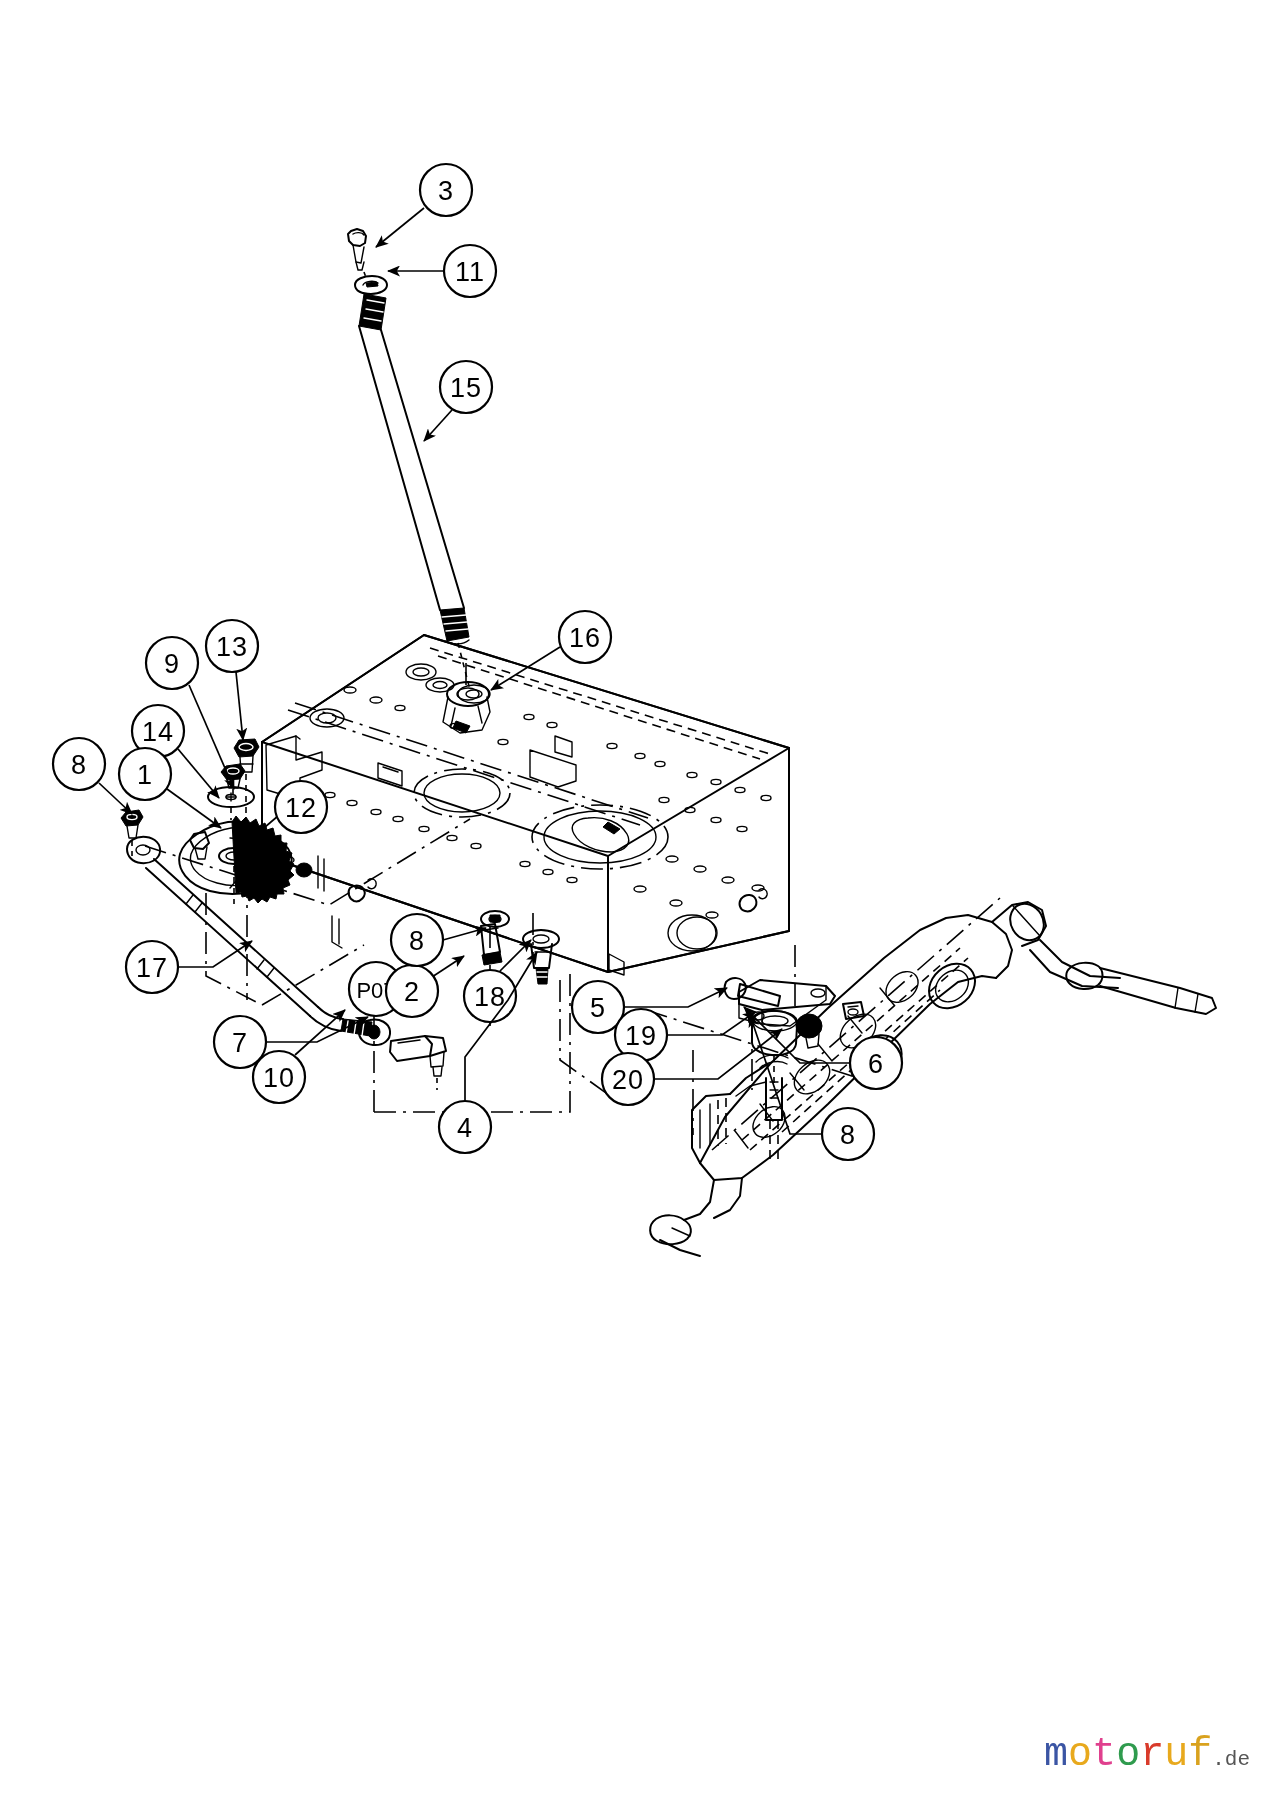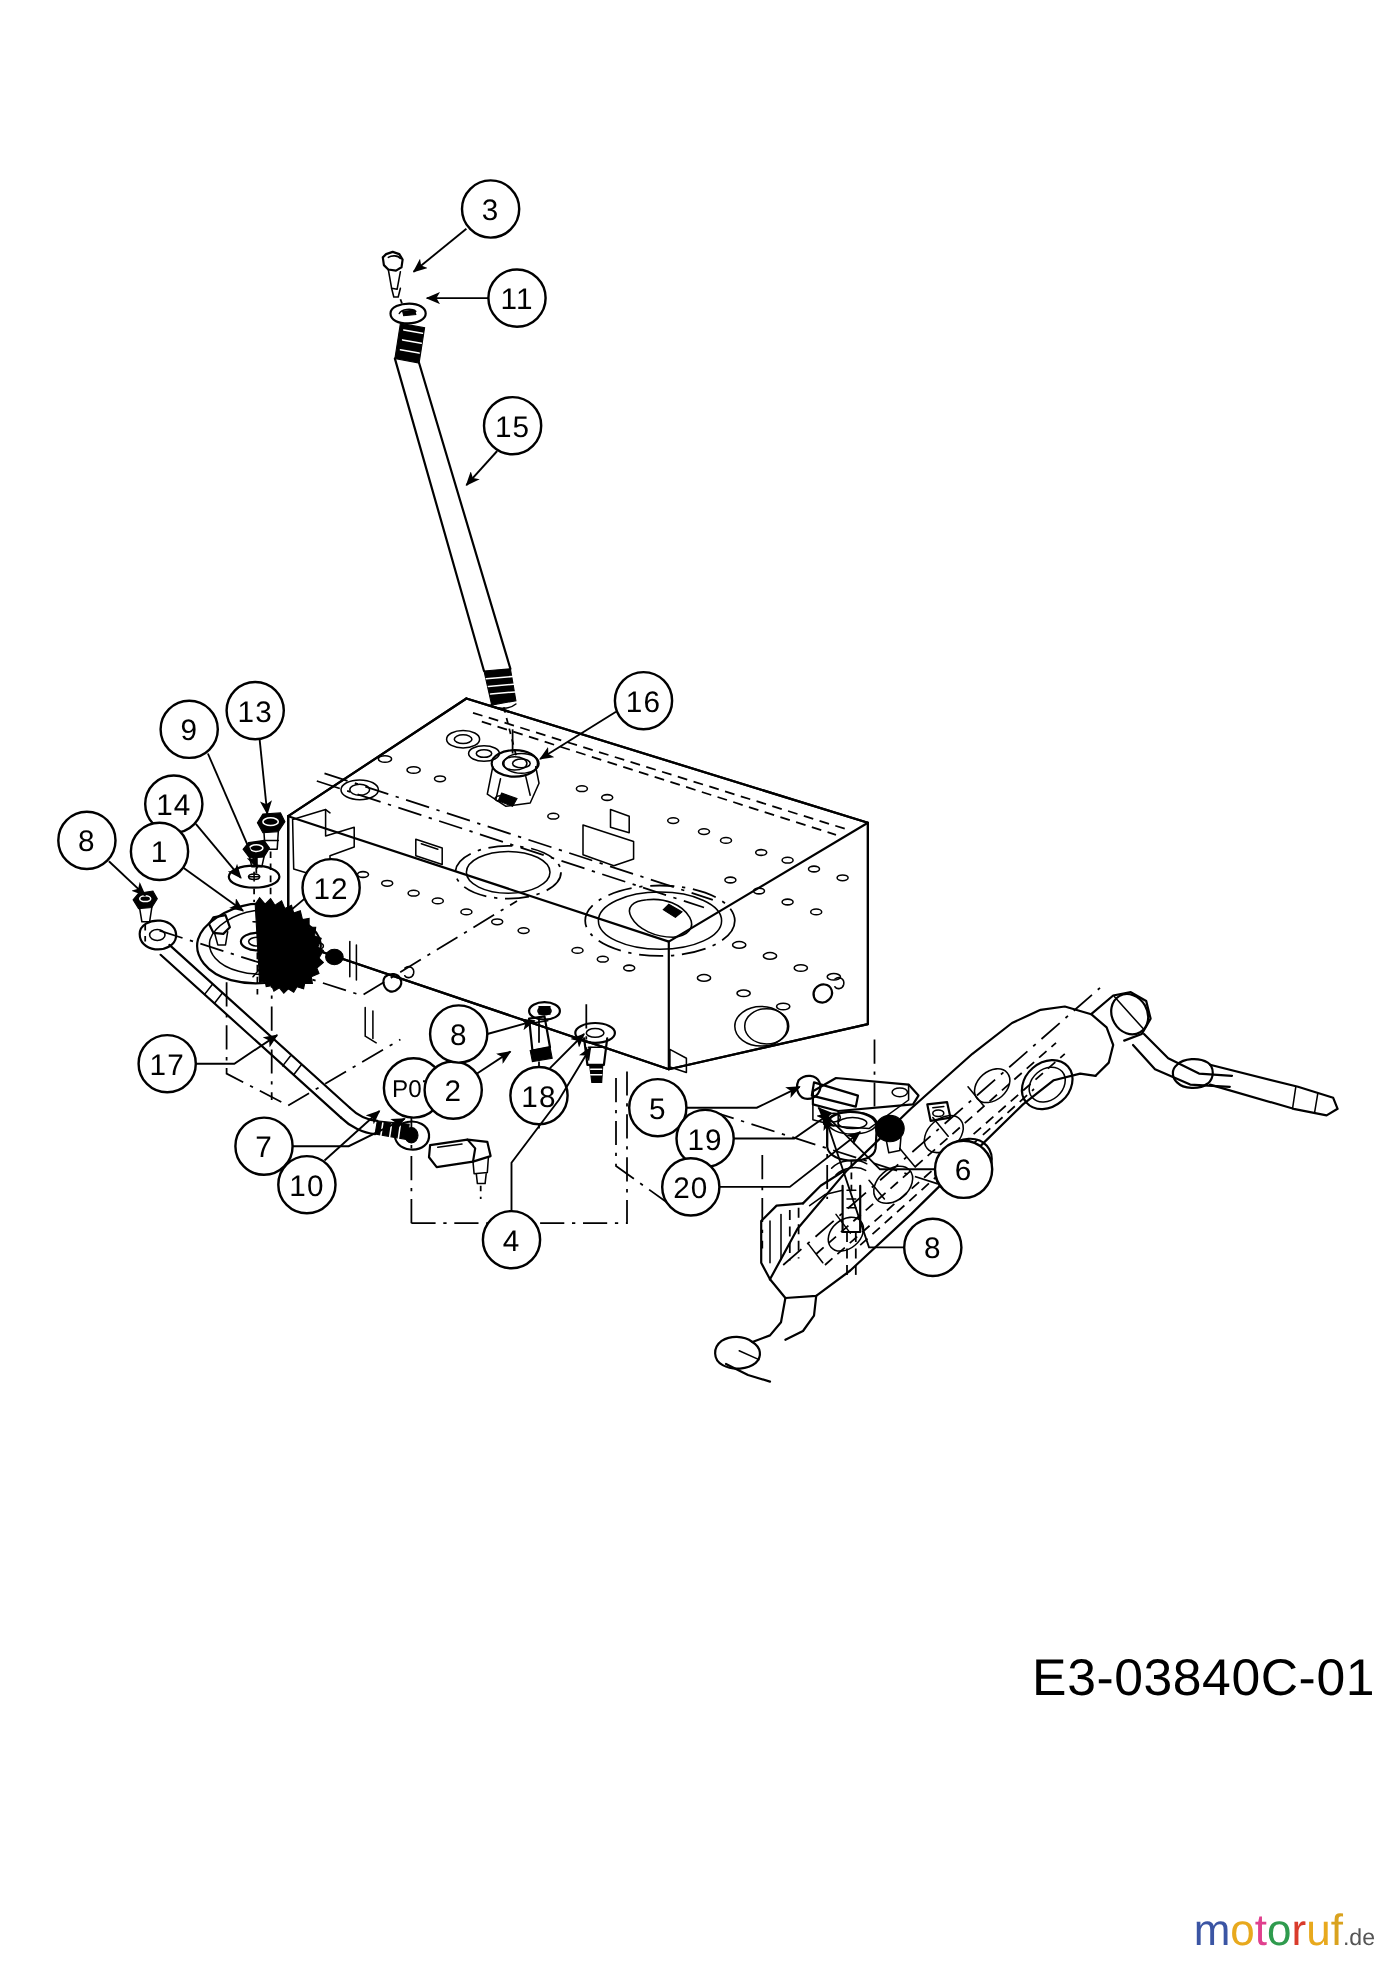--- a/index.html
+++ b/index.html
@@ -90,21 +90,21 @@
     font-family: "Liberation Sans", sans-serif;
     font-size: 47px;
     letter-spacing: 0.5px;
     color: #000000;
     white-space: nowrap;
   }
   #brand-logo {
     position: absolute;
     right: 22px;
     top: 1735px;
-    font-family: Liberation Sans, sans-serif;
+    font-family: Liberation Mono, monospace;
     font-size: 40px;
     white-space: nowrap;
     line-height: 1;
     text-align: right;
   }
   #brand-logo .ch { display: inline-block; }
   #brand-logo .suffix {
     font-size: 21px;
     color: #555555;
   }
@@ -593,19 +593,18 @@
         </g>
         <g>
           <path class="leader" d="M 822 1134 L 790 1134 L 750 1015" marker-end="url(#arrowHead)"></path>
           <circle class="bubble-circle" cx="848" cy="1134" r="26"></circle>
           <text class="bubble-text" x="848" y="1135">8</text>
         </g>
       </g>
 
   </svg>
 
-  <div id="drawing-number">E3-03840C-01</div>
 
   <div id="brand-logo">
     <span id="brand-letters"><span class="ch" style="color: rgb(59, 85, 164);">m</span><span class="ch" style="color: rgb(232, 169, 29);">o</span><span class="ch" style="color: rgb(224, 64, 142);">t</span><span class="ch" style="color: rgb(47, 155, 78);">o</span><span class="ch" style="color: rgb(217, 59, 43);">r</span><span class="ch" style="color: rgb(232, 169, 29);">u</span><span class="ch" style="color: rgb(217, 162, 30);">f</span></span><span class="suffix">.de</span>
   </div>
 
 </div>
 
 </body></html>

